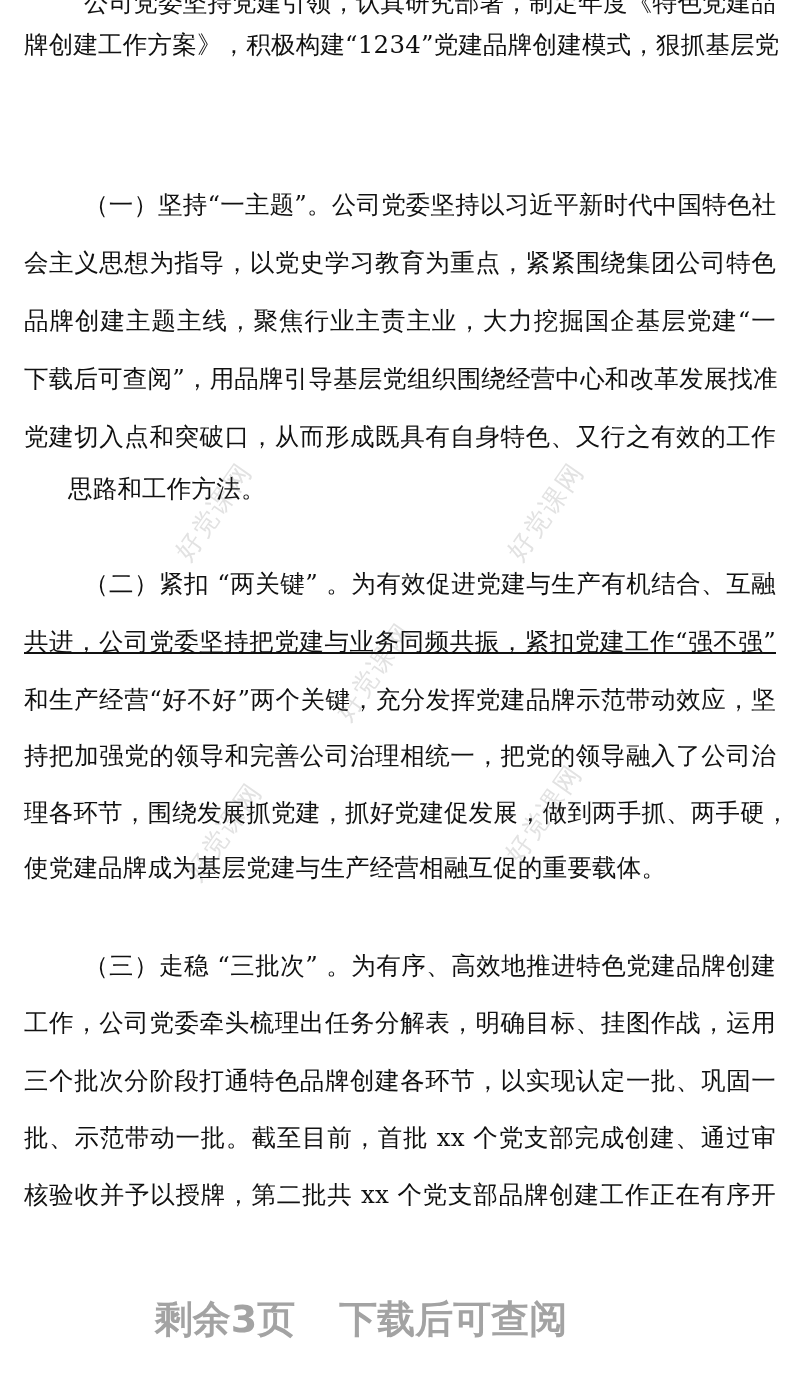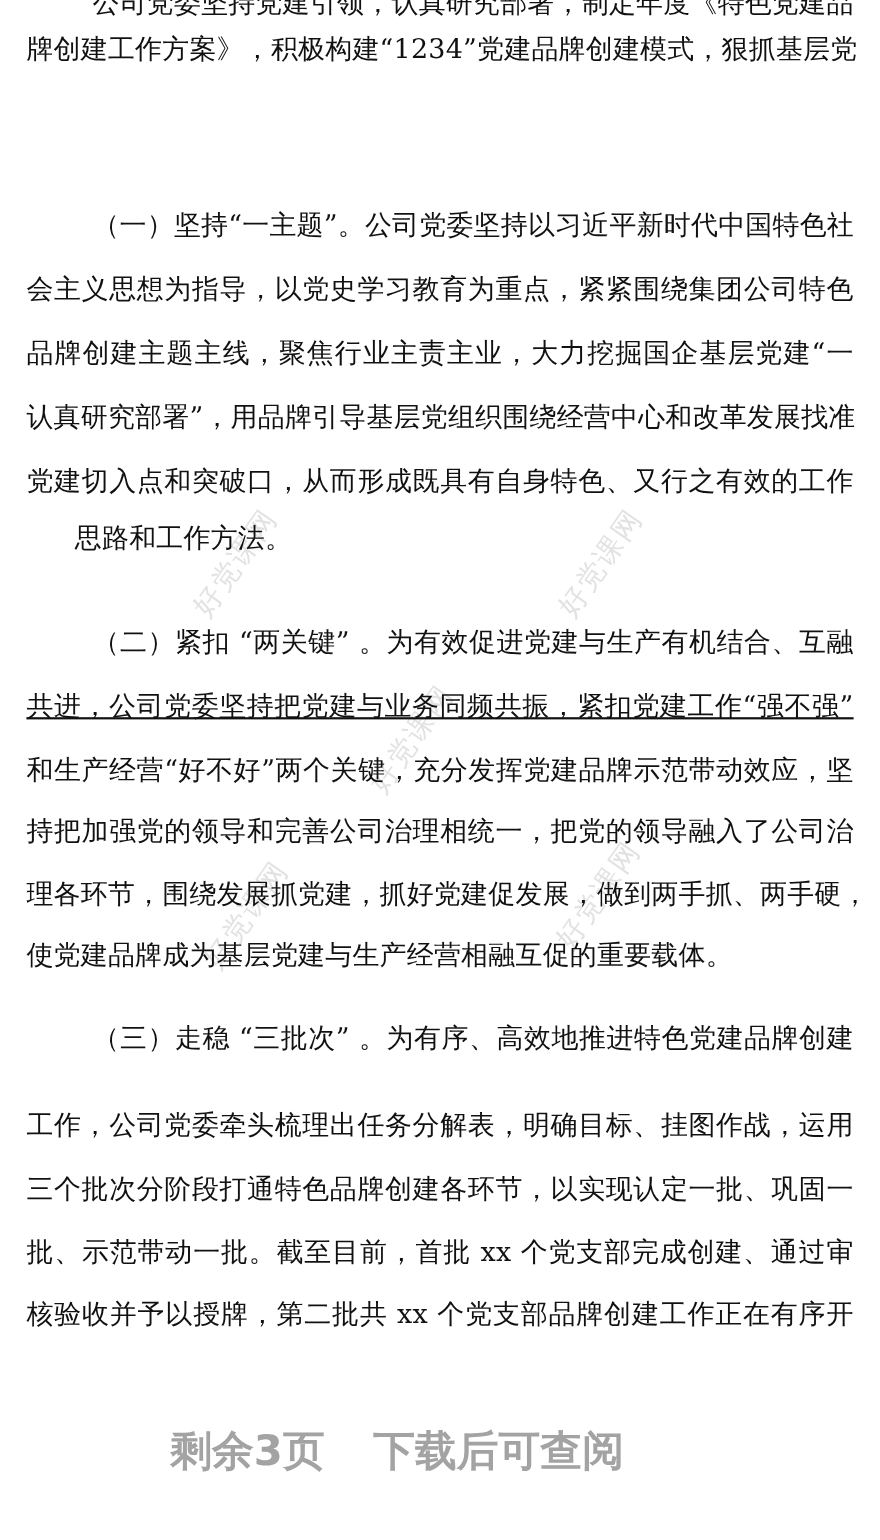--- a/index.html
+++ b/index.html
@@ -80,32 +80,32 @@
   <div class="watermark" style="left:318px; top:654px;">好党课网</div>
   <div class="watermark" style="left:168px; top:814px;">好党课网</div>
   <div class="watermark" style="left:488px; top:796px;">好党课网</div>
 
   <div class="line indent" style="top:-14px;">公司党委坚持党建引领，认真研究部署，制定年度《特色党建品</div>
   <div class="line" style="top:28px;">牌创建工作方案》，积极构建“1234”党建品牌创建模式，狠抓基层党</div>
 
   <div class="line indent" style="top:188px;">（一）坚持“一主题”。公司党委坚持以习近平新时代中国特色社</div>
   <div class="line" style="top:246px;">会主义思想为指导，以党史学习教育为重点，紧紧围绕集团公司特色</div>
   <div class="line" style="top:304px;">品牌创建主题主线，聚焦行业主责主业，大力挖掘国企基层党建“一</div>
-  <div class="line" style="top:362px;">认真研究部署”，用品牌引导基层党组织围绕经营中心和改革发展找准</div>
+  <div class="line" style="top:362px;">下载后可查阅”，用品牌引导基层党组织围绕经营中心和改革发展找准</div>
   <div class="line" style="top:420px;">党建切入点和突破口，从而形成既具有自身特色、又行之有效的工作</div>
   <div class="line last" style="top:472px;margin-left:44px;">思路和工作方法。</div>
 
   <div class="line indent" style="top:567px;">（二）紧扣 “两关键” 。为有效促进党建与生产有机结合、互融</div>
   <div class="line" style="top:625px;text-decoration:underline;">共进，公司党委坚持把党建与业务同频共振，紧扣党建工作“强不强”</div>
   <div class="line" style="top:683px;">和生产经营“好不好”两个关键，充分发挥党建品牌示范带动效应，坚</div>
   <div class="line" style="top:739px;">持把加强党的领导和完善公司治理相统一，把党的领导融入了公司治</div>
   <div class="line" style="top:796px;">理各环节，围绕发展抓党建，抓好党建促发展，做到两手抓、两手硬，</div>
   <div class="line last" style="top:851px;">使党建品牌成为基层党建与生产经营相融互促的重要载体。</div>
 
-  <div class="line indent" style="top:927px;">（三）走稳 “三批次” 。为有序、高效地推进特色党建品牌创建</div>
+  <div class="line indent" style="top:949px;">（三）走稳 “三批次” 。为有序、高效地推进特色党建品牌创建</div>
   <div class="line" style="top:1006px;">工作，公司党委牵头梳理出任务分解表，明确目标、挂图作战，运用</div>
   <div class="line" style="top:1064px;">三个批次分阶段打通特色品牌创建各环节，以实现认定一批、巩固一</div>
   <div class="line" style="top:1121px;">批、示范带动一批。截至目前，首批 xx 个党支部完成创建、通过审</div>
   <div class="line" style="top:1178px;">核验收并予以授牌，第二批共 xx 个党支部品牌创建工作正在有序开</div>
 
   <div class="footer-note">
     <span>剩余3页</span><span class="gap"></span><span>下载后可查阅</span>
   </div>
 </div>
 

